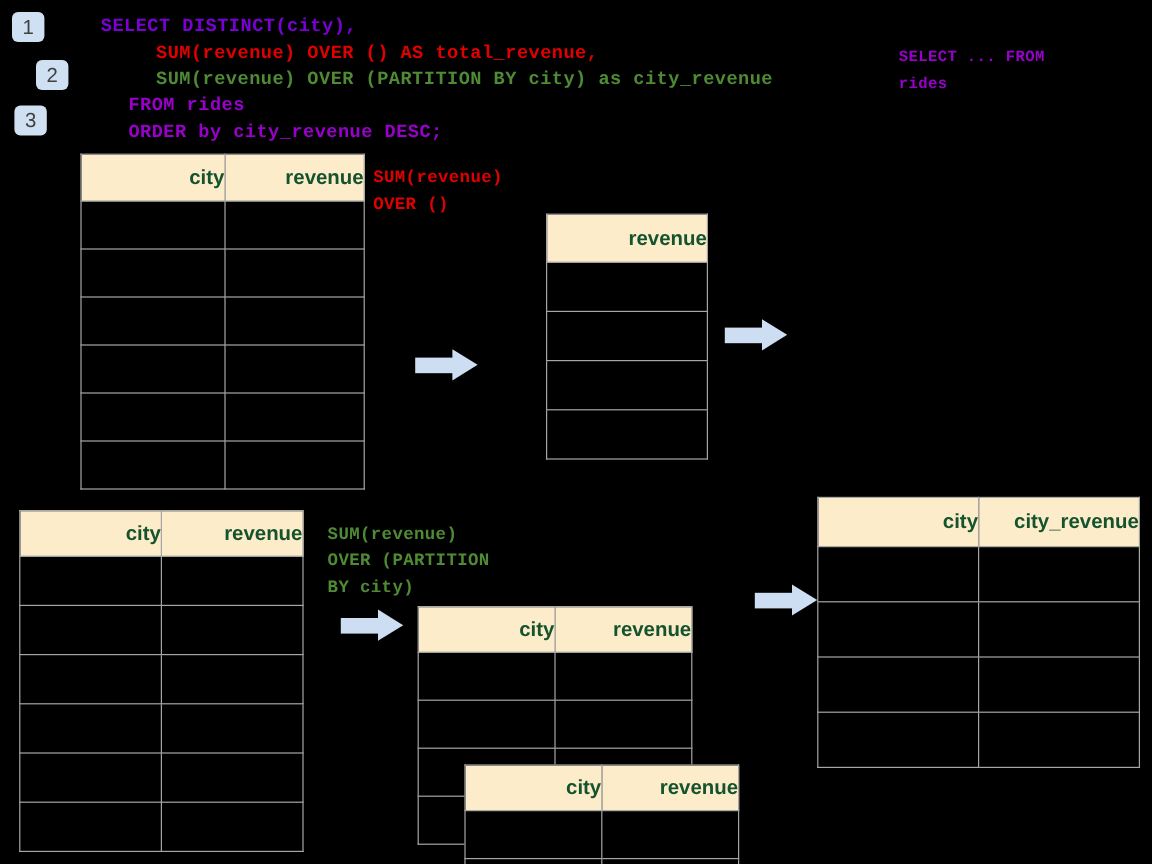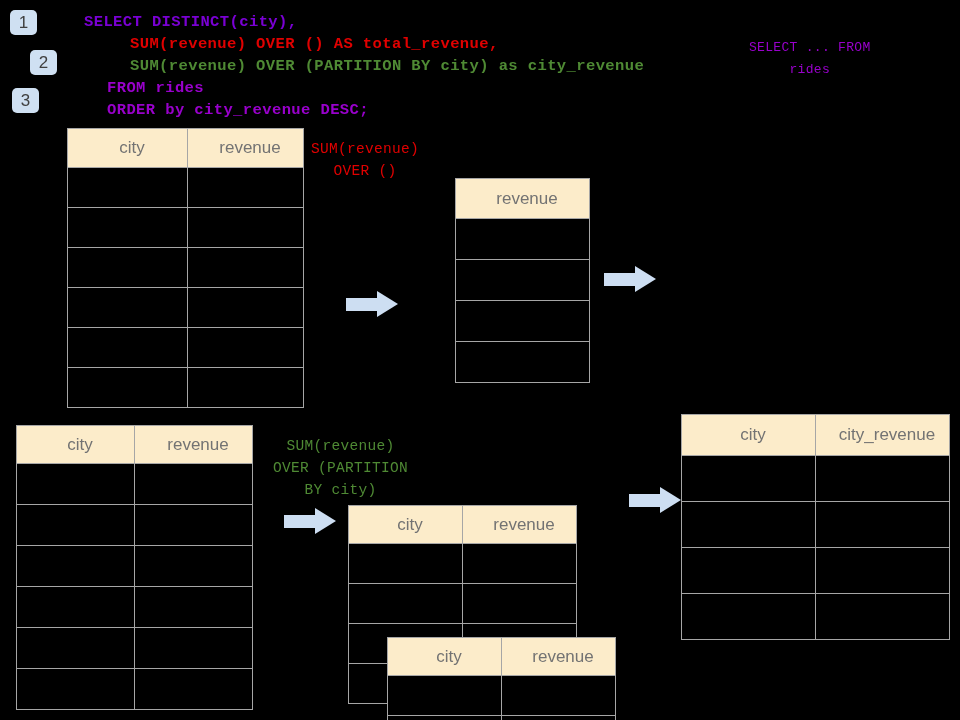--- a/index.html
+++ b/index.html
@@ -39,47 +39,46 @@
     white-space: pre;
     letter-spacing: 0.4px;
   }
   .sql-line { display: block; height: 22px; line-height: 22px; }
 
   
   .annot {
     position: absolute;
     font-family: "Liberation Mono", monospace;
     font-size: 14.5px;
-    font-weight: normal;
+    font-weight: bold;
     white-space: pre;
     line-height: 22px;
     letter-spacing: 0.3px;
-    text-align: center;
   }
 
   
   .tbl {
     position: absolute;
     border-collapse: collapse;
     table-layout: fixed;
     background: #000000;
   }
   .tbl td {
     border: 1px solid #a6a6a6;
     padding: 0;
     background: #000000;
   }
   .tbl th {
     border: 1px solid #a6a6a6;
     background: #fcecca;
-    color: #737373;
+    color: #14532d;
     font-family: "Liberation Sans", sans-serif;
     font-size: 17px;
-    font-weight: normal;
-    text-align: center;
+    font-weight: bold;
+    text-align: right;
     padding: 0 0 0 9px;
   }
 
   
   .arrow {
     position: absolute;
     width: 52px;
     height: 27px;
   }
   .arrow .shaft {

